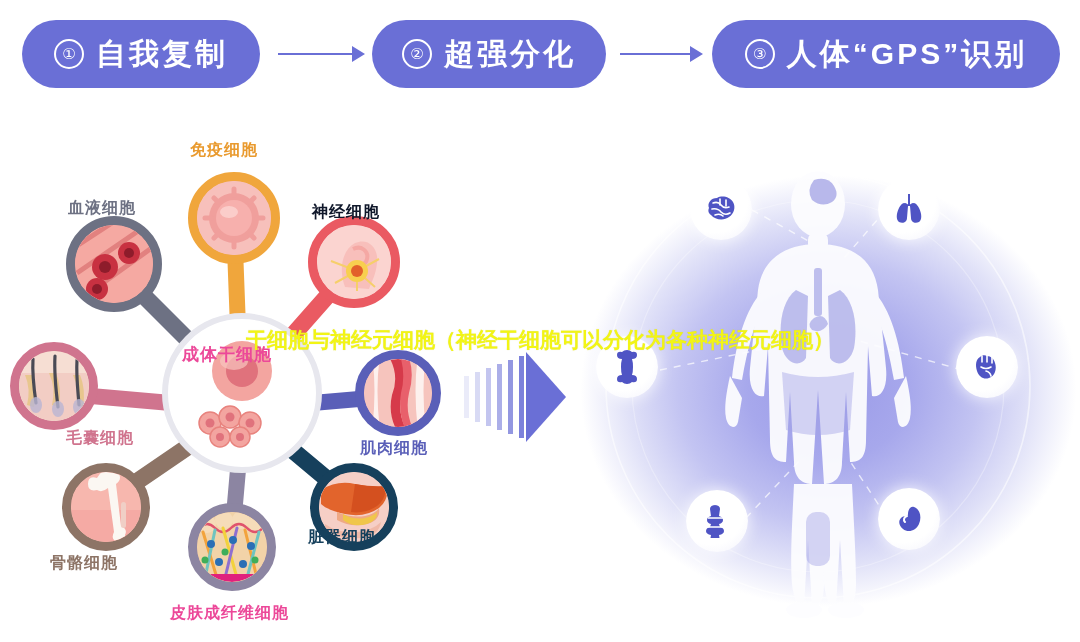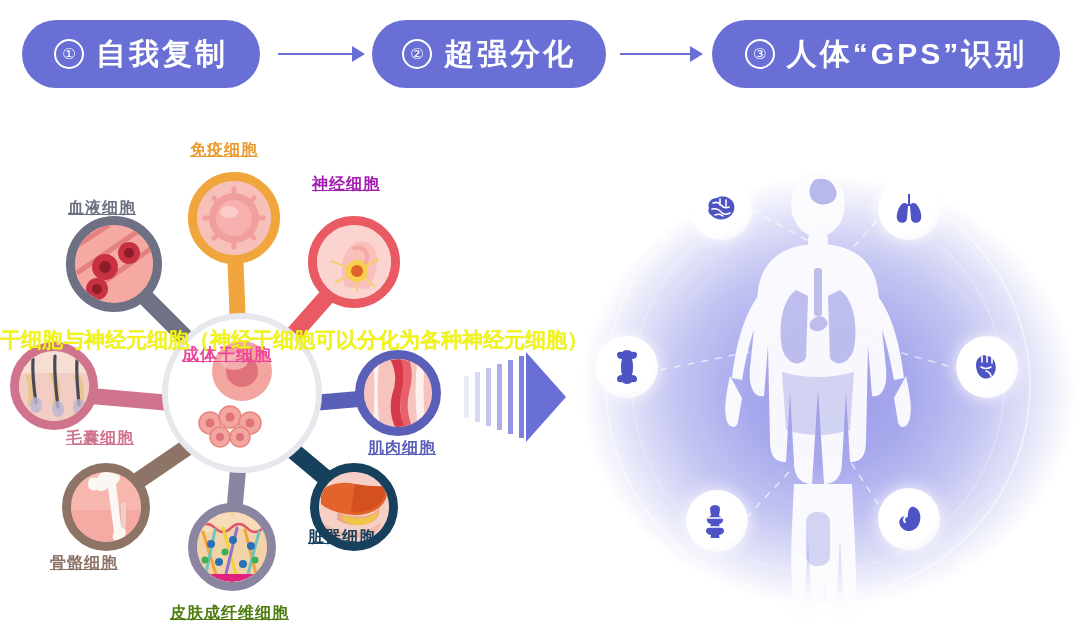--- a/index.html
+++ b/index.html
@@ -42,40 +42,40 @@
   #arrh2{left:690px;}
 
   
   .netwrap{position:absolute;left:0;top:118px;width:520px;height:524px;}
   .netsvg{position:absolute;left:0;top:0;}
 
   .node{position:absolute;border-radius:50%;box-sizing:border-box;overflow:hidden;}
   .node .inner{position:absolute;inset:0;border-radius:50%;overflow:hidden;}
 
   .lbl{position:absolute;font-size:16px;font-weight:bold;white-space:nowrap;
-       letter-spacing:1px;text-decoration:underline;}
+       letter-spacing:1px;}
 
   
   #n-blood{left:66px;top:98px;width:96px;height:96px;border:9px solid #6d7183;background:#f5a9a2;}
   #n-immune{left:188px;top:54px;width:92px;height:92px;border:9px solid #f0a63c;background:#f7c0bb;}
   #n-neuron{left:308px;top:98px;width:92px;height:92px;border:9px solid #ea5a62;background:#fbd4d0;}
   #n-hair{left:10px;top:224px;width:88px;height:88px;border:9px solid #d0748e;background:#f2cfc6;}
   #n-muscle{left:355px;top:232px;width:86px;height:86px;border:9px solid #5a5fb8;background:#f6c4bd;}
   #n-bone{left:62px;top:345px;width:88px;height:88px;border:9px solid #8d7466;background:#f7b7ae;}
   #n-skin{left:188px;top:385px;width:88px;height:88px;border:9px solid #8c85a2;background:#f0c9a8;}
   #n-organ{left:310px;top:345px;width:88px;height:88px;border:9px solid #16405c;background:#f5c9bf;}
   #n-stem{left:162px;top:195px;width:160px;height:160px;border:6px solid #e7e7ee;background:#ffffff;}
 
   .lbl-blood{left:68px;top:62px;color:#6d7183;margin-top:18px;}
   .lbl-immune{left:190px;top:22px;color:#e99a2e;}
-  .lbl-neuron{left:312px;top:56px;color:#a21caf;}
+  .lbl-neuron{left:312px;top:84px;color:#0f172a;}
   .lbl-hair{left:18px;top:310px;color:#d0748e;margin-left:48px;}
-  .lbl-muscle{left:360px;top:320px;color:#5a5fb8;margin-left:8px;}
+  .lbl-muscle{left:360px;top:320px;color:#5a5fb8;}
   .lbl-bone{left:50px;top:435px;color:#8d7466;}
-  .lbl-skin{left:170px;top:485px;color:#4d7c0f;}
+  .lbl-skin{left:170px;top:485px;color:#ec4899;}
   .lbl-organ{left:308px;top:409px;color:#16405c;}
   .lbl-stem{left:182px;top:225px;color:#ec4899;font-size:17px;}
 
   
   .transarrow{position:absolute;left:462px;top:352px;width:110px;height:90px;}
 
   
   .human{position:absolute;left:556px;top:140px;width:524px;height:502px;}
   .glow{position:absolute;left:0;top:0;width:524px;height:502px;
     background:radial-gradient(ellipse 55% 50% at 52% 50%,
@@ -87,21 +87,21 @@
     box-shadow:0 0 16px rgba(255,255,255,.85);}
   #ic-brain{left:134px;top:38px;}
   #ic-lung{left:322px;top:38px;}
   #ic-heart{left:400px;top:196px;}
   #ic-kidney{left:322px;top:348px;}
   #ic-knee{left:130px;top:350px;}
   #ic-bone2{left:40px;top:196px;}
 
   
   .watermark{
-    position:absolute;left:0;top:326px;width:1080px;
+    position:absolute;left:0;top:326px;width:1080px;text-align:center;
     font-size:21px;font-weight:bold;letter-spacing:0px;
     color:#f2f514;
     text-shadow:0 0 1px rgba(160,160,0,.35);
     pointer-events:none;
   }
 </style>
 </head>
 <body>
 
 <div id="stage">

